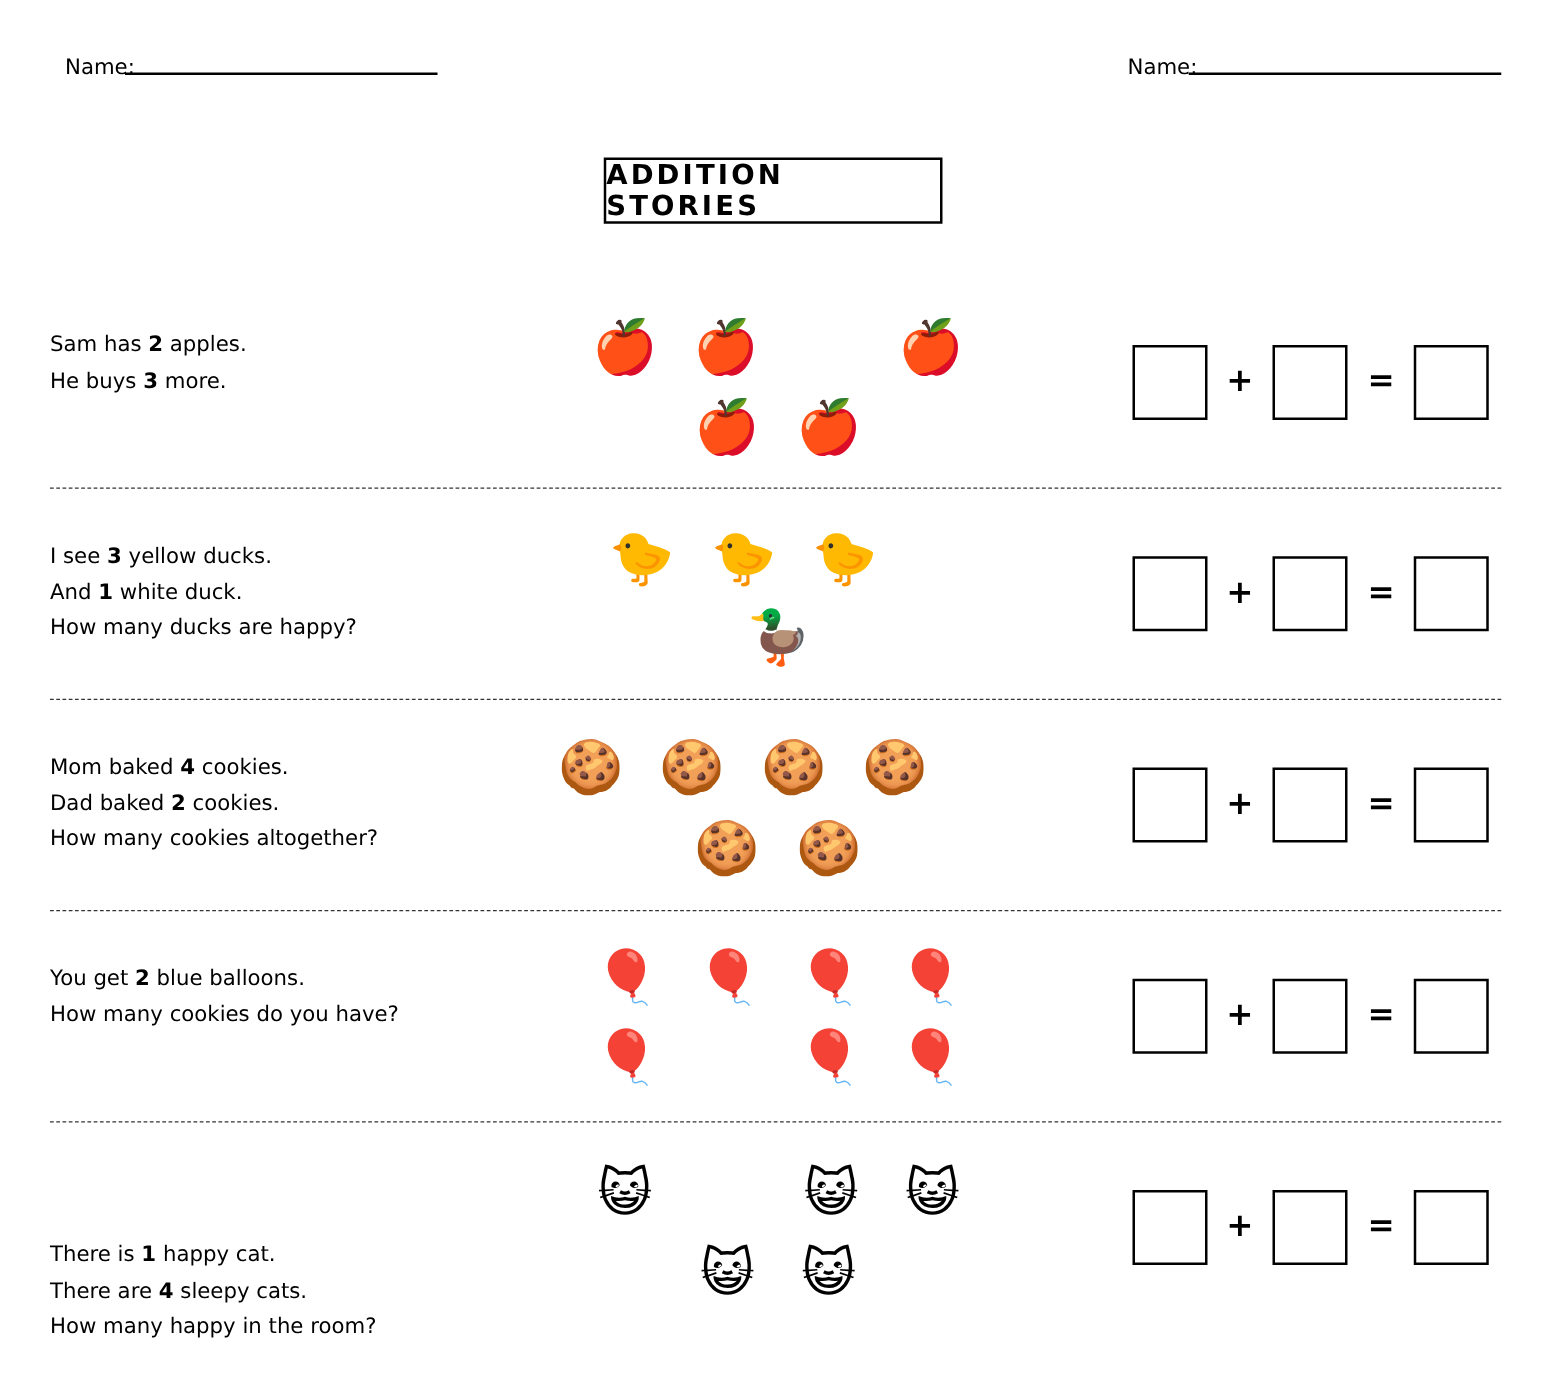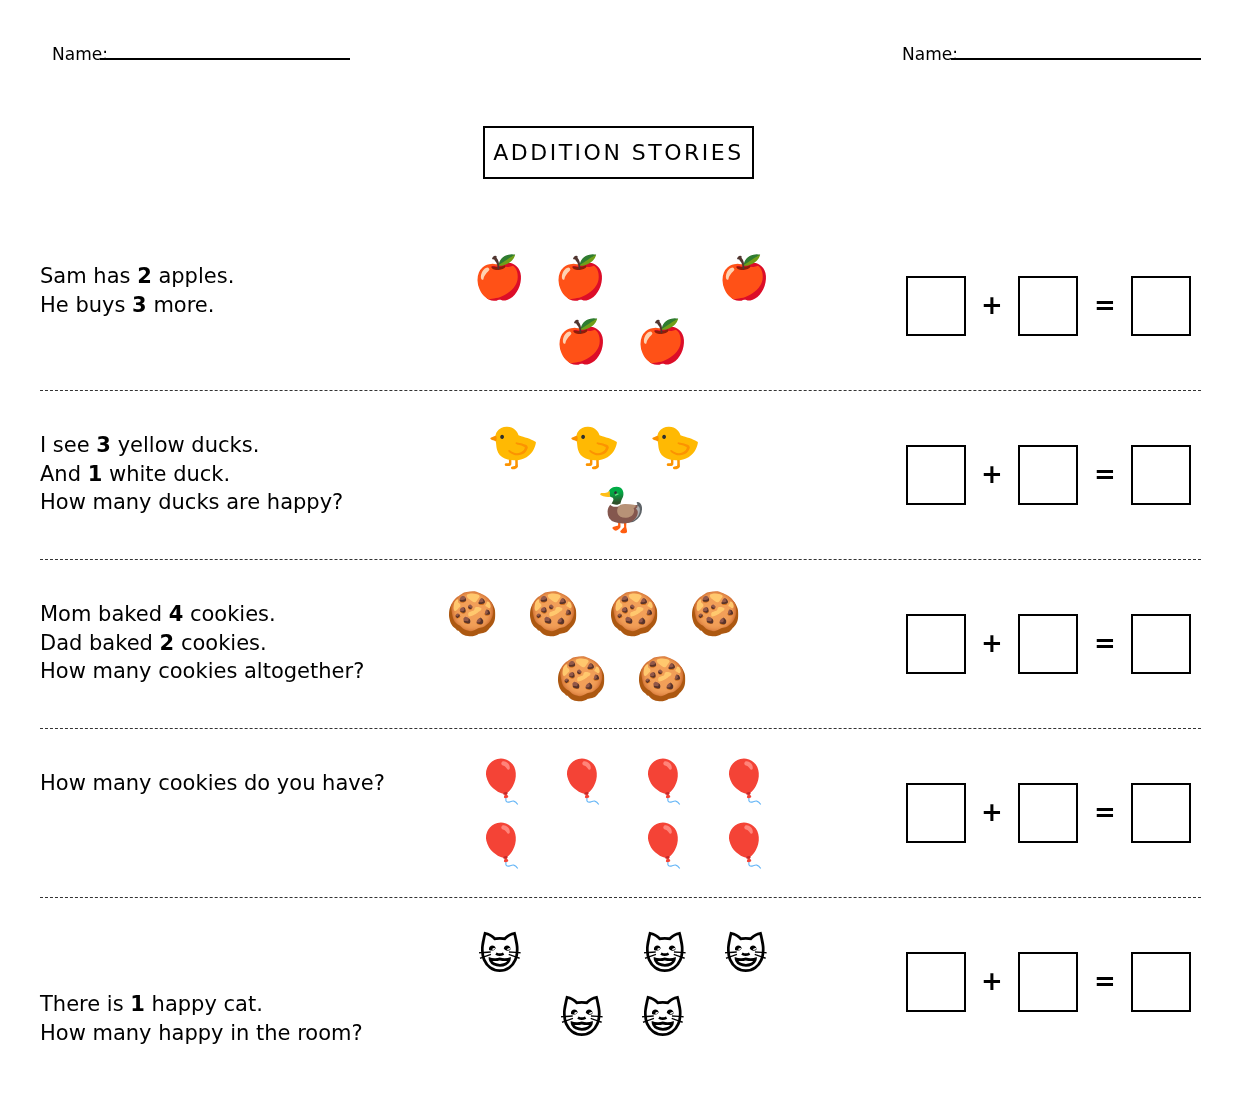--- a/index.html
+++ b/index.html
@@ -3,22 +3,22 @@
 <meta charset="utf-8">
 <style>
   html, body { margin: 0; padding: 0; background: #ffffff; }
   body { width: 1241px; height: 1106px; position: relative; overflow: hidden;
          font-family: "DejaVu Sans", "Liberation Sans", sans-serif; color: #000; }
   .hdr-label { position: absolute; top: 44px; font-size: 17px; }
   .hdr-line { position: absolute; top: 58px; height: 2px; background: #000; }
   .title-box { position: absolute; left: 483px; top: 126px; width: 271px; height: 53px;
                border: 2px solid #000; box-sizing: border-box;
                display: flex; align-items: center; justify-content: center;
-               font-weight: normal; font-size: 22px; letter-spacing: 2.5px; }
-  .story { position: absolute; left: 40px; font-size: 21px; line-height: 28.5px; }
+               font-weight: bold; font-size: 22px; letter-spacing: 2.5px; }
+  .story { position: absolute; left: 40px; font-size: 17px; line-height: 28.5px; }
   .story b { font-weight: bold; }
   .sep { position: absolute; left: 40px; width: 1161px; height: 0; border-top: 1px dashed #333; }
   .emoji { position: absolute; width: 50px; height: 50px; display: flex;
            align-items: center; justify-content: center; font-size: 42px; line-height: 1; }
   .box { position: absolute; width: 60px; height: 60px; border: 2px solid #000; box-sizing: border-box; background: #fff; }
   .op { position: absolute; font-size: 26px; font-weight: bold; width: 30px; text-align: center; }
 </style>
 </head>
 <body>
 
@@ -72,37 +72,39 @@
       <div class="emoji" style="left: 691px; top: 589px;">🍪</div>
       <div class="emoji" style="left: 557px; top: 654px;">🍪</div>
       <div class="emoji" style="left: 638px; top: 654px;">🍪</div>
       <div class="box" style="left: 906px; top: 614px;"></div>
       <div class="op" style="left: 977px; top: 628px;">+</div>
       <div class="box" style="left: 1018px; top: 614px;"></div>
       <div class="op" style="left: 1090px; top: 628px;">=</div>
       <div class="box" style="left: 1131px; top: 614px;"></div>
       <div class="sep" style="top: 728px;"></div>
       <div class="story" style="top: 769px;">
+        <div>You get <b>2</b> blue balloons.</div>
         <div>How many cookies do you have?</div>
       </div>
       <div class="emoji" style="left: 477px; top: 757px;">🎈</div>
       <div class="emoji" style="left: 558px; top: 757px;">🎈</div>
       <div class="emoji" style="left: 639px; top: 757px;">🎈</div>
       <div class="emoji" style="left: 720px; top: 757px;">🎈</div>
       <div class="emoji" style="left: 477px; top: 821px;">🎈</div>
       <div class="emoji" style="left: 639px; top: 821px;">🎈</div>
       <div class="emoji" style="left: 720px; top: 821px;">🎈</div>
       <div class="box" style="left: 906px; top: 783px;"></div>
       <div class="op" style="left: 977px; top: 797px;">+</div>
       <div class="box" style="left: 1018px; top: 783px;"></div>
       <div class="op" style="left: 1090px; top: 797px;">=</div>
       <div class="box" style="left: 1131px; top: 783px;"></div>
       <div class="sep" style="top: 897px;"></div>
       <div class="story" style="top: 990px;">
         <div>There is <b>1</b> happy cat.</div>
+        <div>There are <b>4</b> sleepy cats.</div>
         <div>How many happy in the room?</div>
       </div>
       <div class="emoji" style="left: 475px; top: 930px;">😺</div>
       <div class="emoji" style="left: 640px; top: 930px;">😺</div>
       <div class="emoji" style="left: 721px; top: 930px;">😺</div>
       <div class="emoji" style="left: 557px; top: 994px;">😺</div>
       <div class="emoji" style="left: 638px; top: 994px;">😺</div>
       <div class="box" style="left: 906px; top: 952px;"></div>
       <div class="op" style="left: 977px; top: 966px;">+</div>
       <div class="box" style="left: 1018px; top: 952px;"></div>

